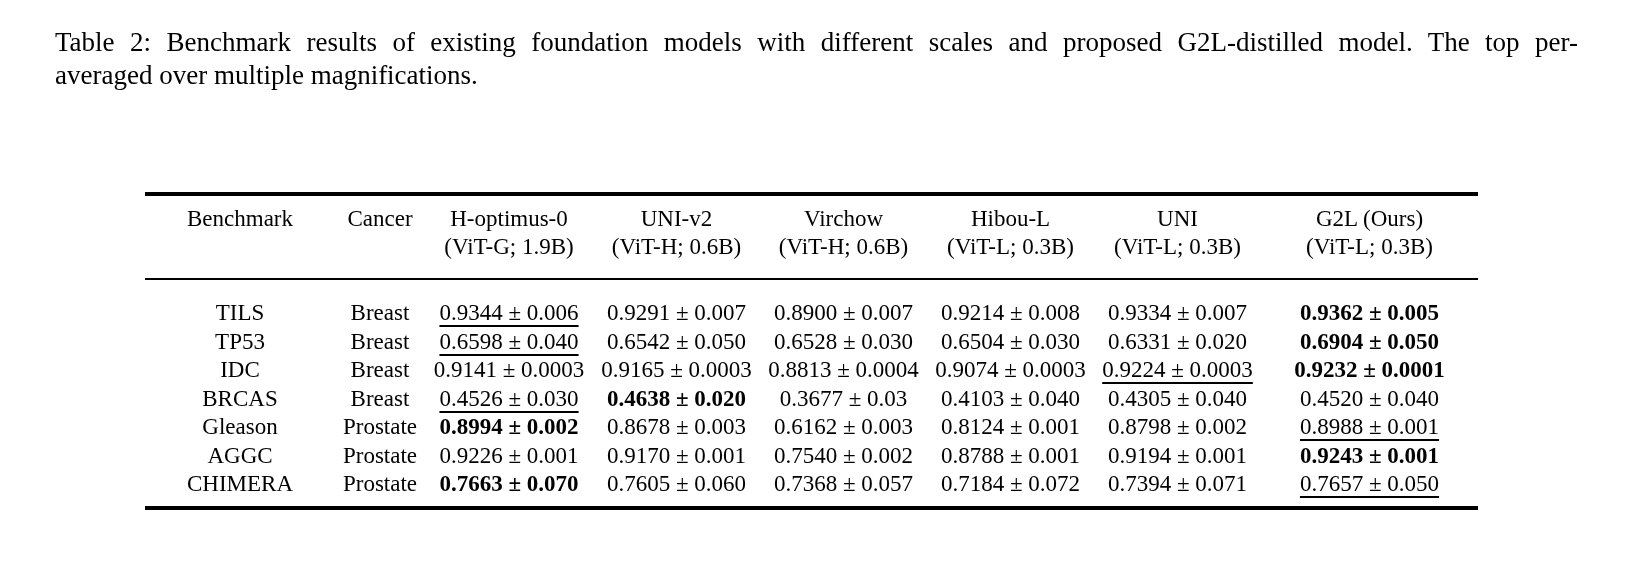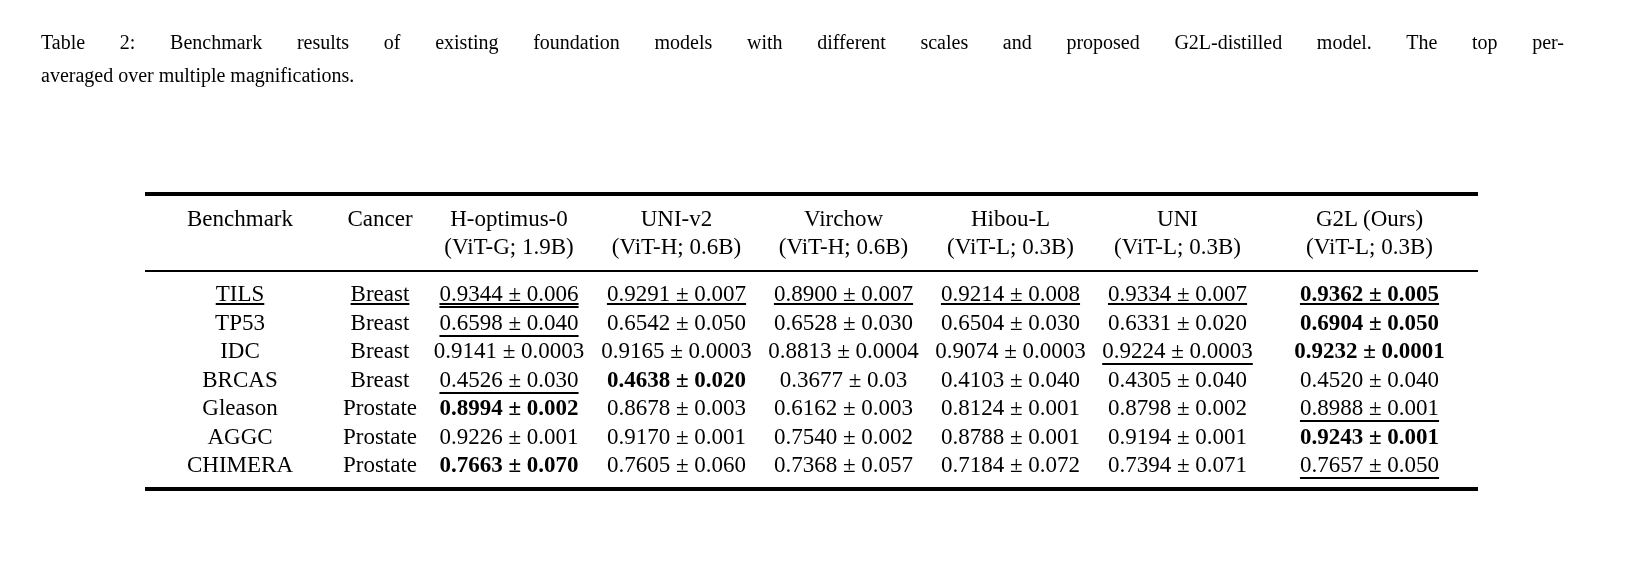--- a/index.html
+++ b/index.html
@@ -7,24 +7,24 @@
     position: relative;
     width: 1631px;
     height: 585px;
     background: #ffffff;
     color: #000000;
     font-family: "Liberation Serif", serif;
     overflow: hidden;
   }
   .caption {
     position: absolute;
-    left: 41px;
+    left: 55px;
     top: 26px;
     width: 1523px;
-    font-size: 20px;
+    font-size: 27px;
     line-height: 33px;
   }
   .cap-line { white-space: normal; }
   .cap-line.just { text-align: justify; text-align-last: justify; }
   .b { font-weight: bold; }
   .u { text-decoration: underline; text-underline-offset: 5px; text-decoration-thickness: 1.5px; }
   .table-wrap {
     position: absolute;
     left: 145px;
     top: 192px;
@@ -35,33 +35,33 @@
     table-layout: fixed;
     width: 1333px;
     font-size: 23px;
     border-top: 4px solid #000;
     border-bottom: 4px solid #000;
   }
   thead tr { border-bottom: 2.5px solid #000; }
   th {
     font-weight: normal;
     text-align: center;
-    padding: 9px 0 9px 0;
+    padding: 9px 0 17px 0;
     vertical-align: top;
   }
   .col-name { line-height: 28px; min-height: 28px; white-space: nowrap; }
   .col-sub  { line-height: 28px; min-height: 28px; white-space: nowrap; }
   td {
     text-align: center;
     padding: 0;
     height: 28.5px;
     line-height: 28.5px;
     white-space: nowrap;
   }
-  tbody tr:first-child td { padding-top: 8px; text-decoration: underline; }
+  tbody tr:first-child td { padding-top: 19px; }
   tbody tr:last-child td { padding-bottom: 7px; }
 </style>
 </head>
 <body>
 
 <div class="page">
   <div class="caption" id="caption">
       <div class="cap-line just"><span>Table 2: Benchmark results of existing foundation models with different scales and proposed G2L-distilled model. The top per-</span></div>
       <div class="cap-line"><span>averaged over multiple magnifications.</span></div>
     </div>

